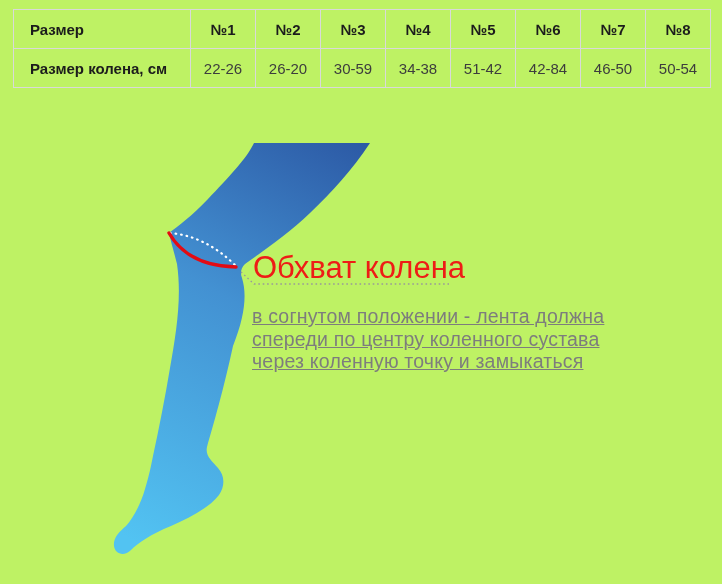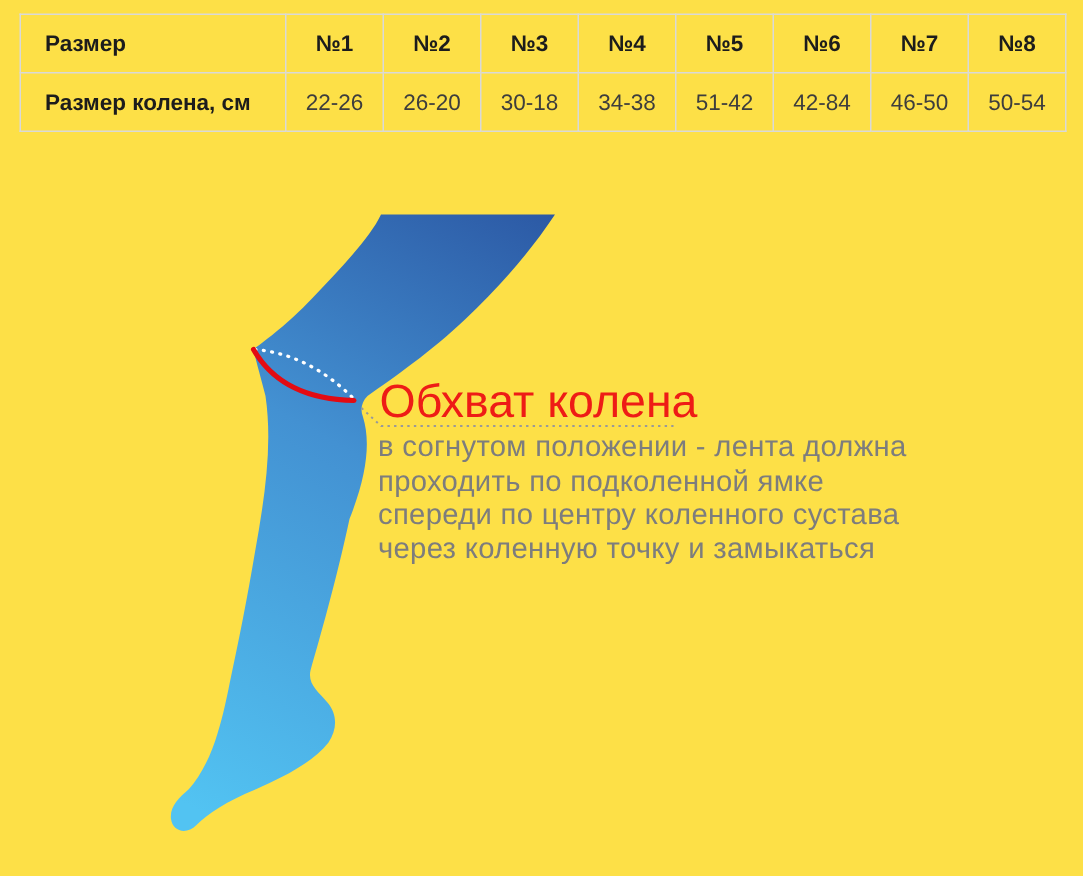--- a/index.html
+++ b/index.html
@@ -5,21 +5,21 @@
   html, body {
     margin: 0;
     padding: 0;
     background: #ffffff;
     font-family: "Liberation Sans", "DejaVu Sans", sans-serif;
   }
   .stage {
     position: relative;
     width: 722px;
     height: 584px;
-    background: #fde047;
+    background: #bef264;
     overflow: hidden;
   }
 
   
   table.size-table {
     position: absolute;
     left: 13px;
     top: 9px;
     width: 697px;
     border-collapse: collapse;
@@ -57,26 +57,27 @@
     left: 253px;
     top: 254px;
     font-size: 31px;
     line-height: 28px;
     color: var(--title-red, #ee1c16);
     white-space: nowrap;
   }
   .annot-desc {
     position: absolute;
     left: 252px;
-    top: 287px;
+    top: 305px;
     font-size: 19.5px;
     line-height: 22.5px;
     letter-spacing: 0.2px;
     color: var(--desc-gray, #7d7d7d);
     white-space: nowrap;
+    text-decoration: underline;
   }
 </style>
 </head>
 <body>
 
 <div class="stage">
 
   <table class="size-table">
     <colgroup>
       <col style="width:177px">
@@ -98,21 +99,21 @@
         <th>№4</th>
         <th>№5</th>
         <th>№6</th>
         <th>№7</th>
         <th>№8</th>
       </tr>
       <tr>
         <td class="label-cell">Размер колена, см</td>
         <td>22-26</td>
         <td>26-20</td>
-        <td>30-18</td>
+        <td>30-59</td>
         <td>34-38</td>
         <td>51-42</td>
         <td>42-84</td>
         <td>46-50</td>
         <td>50-54</td>
       </tr>
     </tbody>
   </table>
 
   <svg class="leg-svg" width="722" height="584" viewBox="0 0 722 584">
@@ -150,18 +151,17 @@
 
     <path d="M 169 233 Q 188 266 236 267" fill="none" style="stroke: var(--measure-line-red, #e30b13)" stroke-width="3.4" stroke-linecap="round"></path>
 
     <path d="M 241 272 L 254 284 L 449 284" fill="none" style="stroke: var(--dotted-gray, #999999)" stroke-width="1.3" stroke-dasharray="1.6 2.8"></path>
   </svg>
 
   <div class="annot-title">Обхват колена</div>
 
   <div class="annot-desc">
     <div>в согнутом положении - лента должна</div>
-    <div>проходить по подколенной ямке</div>
     <div>спереди по центру коленного сустава</div>
     <div>через коленную точку и замыкаться</div>
   </div>
 
 </div>
 
 </body></html>

